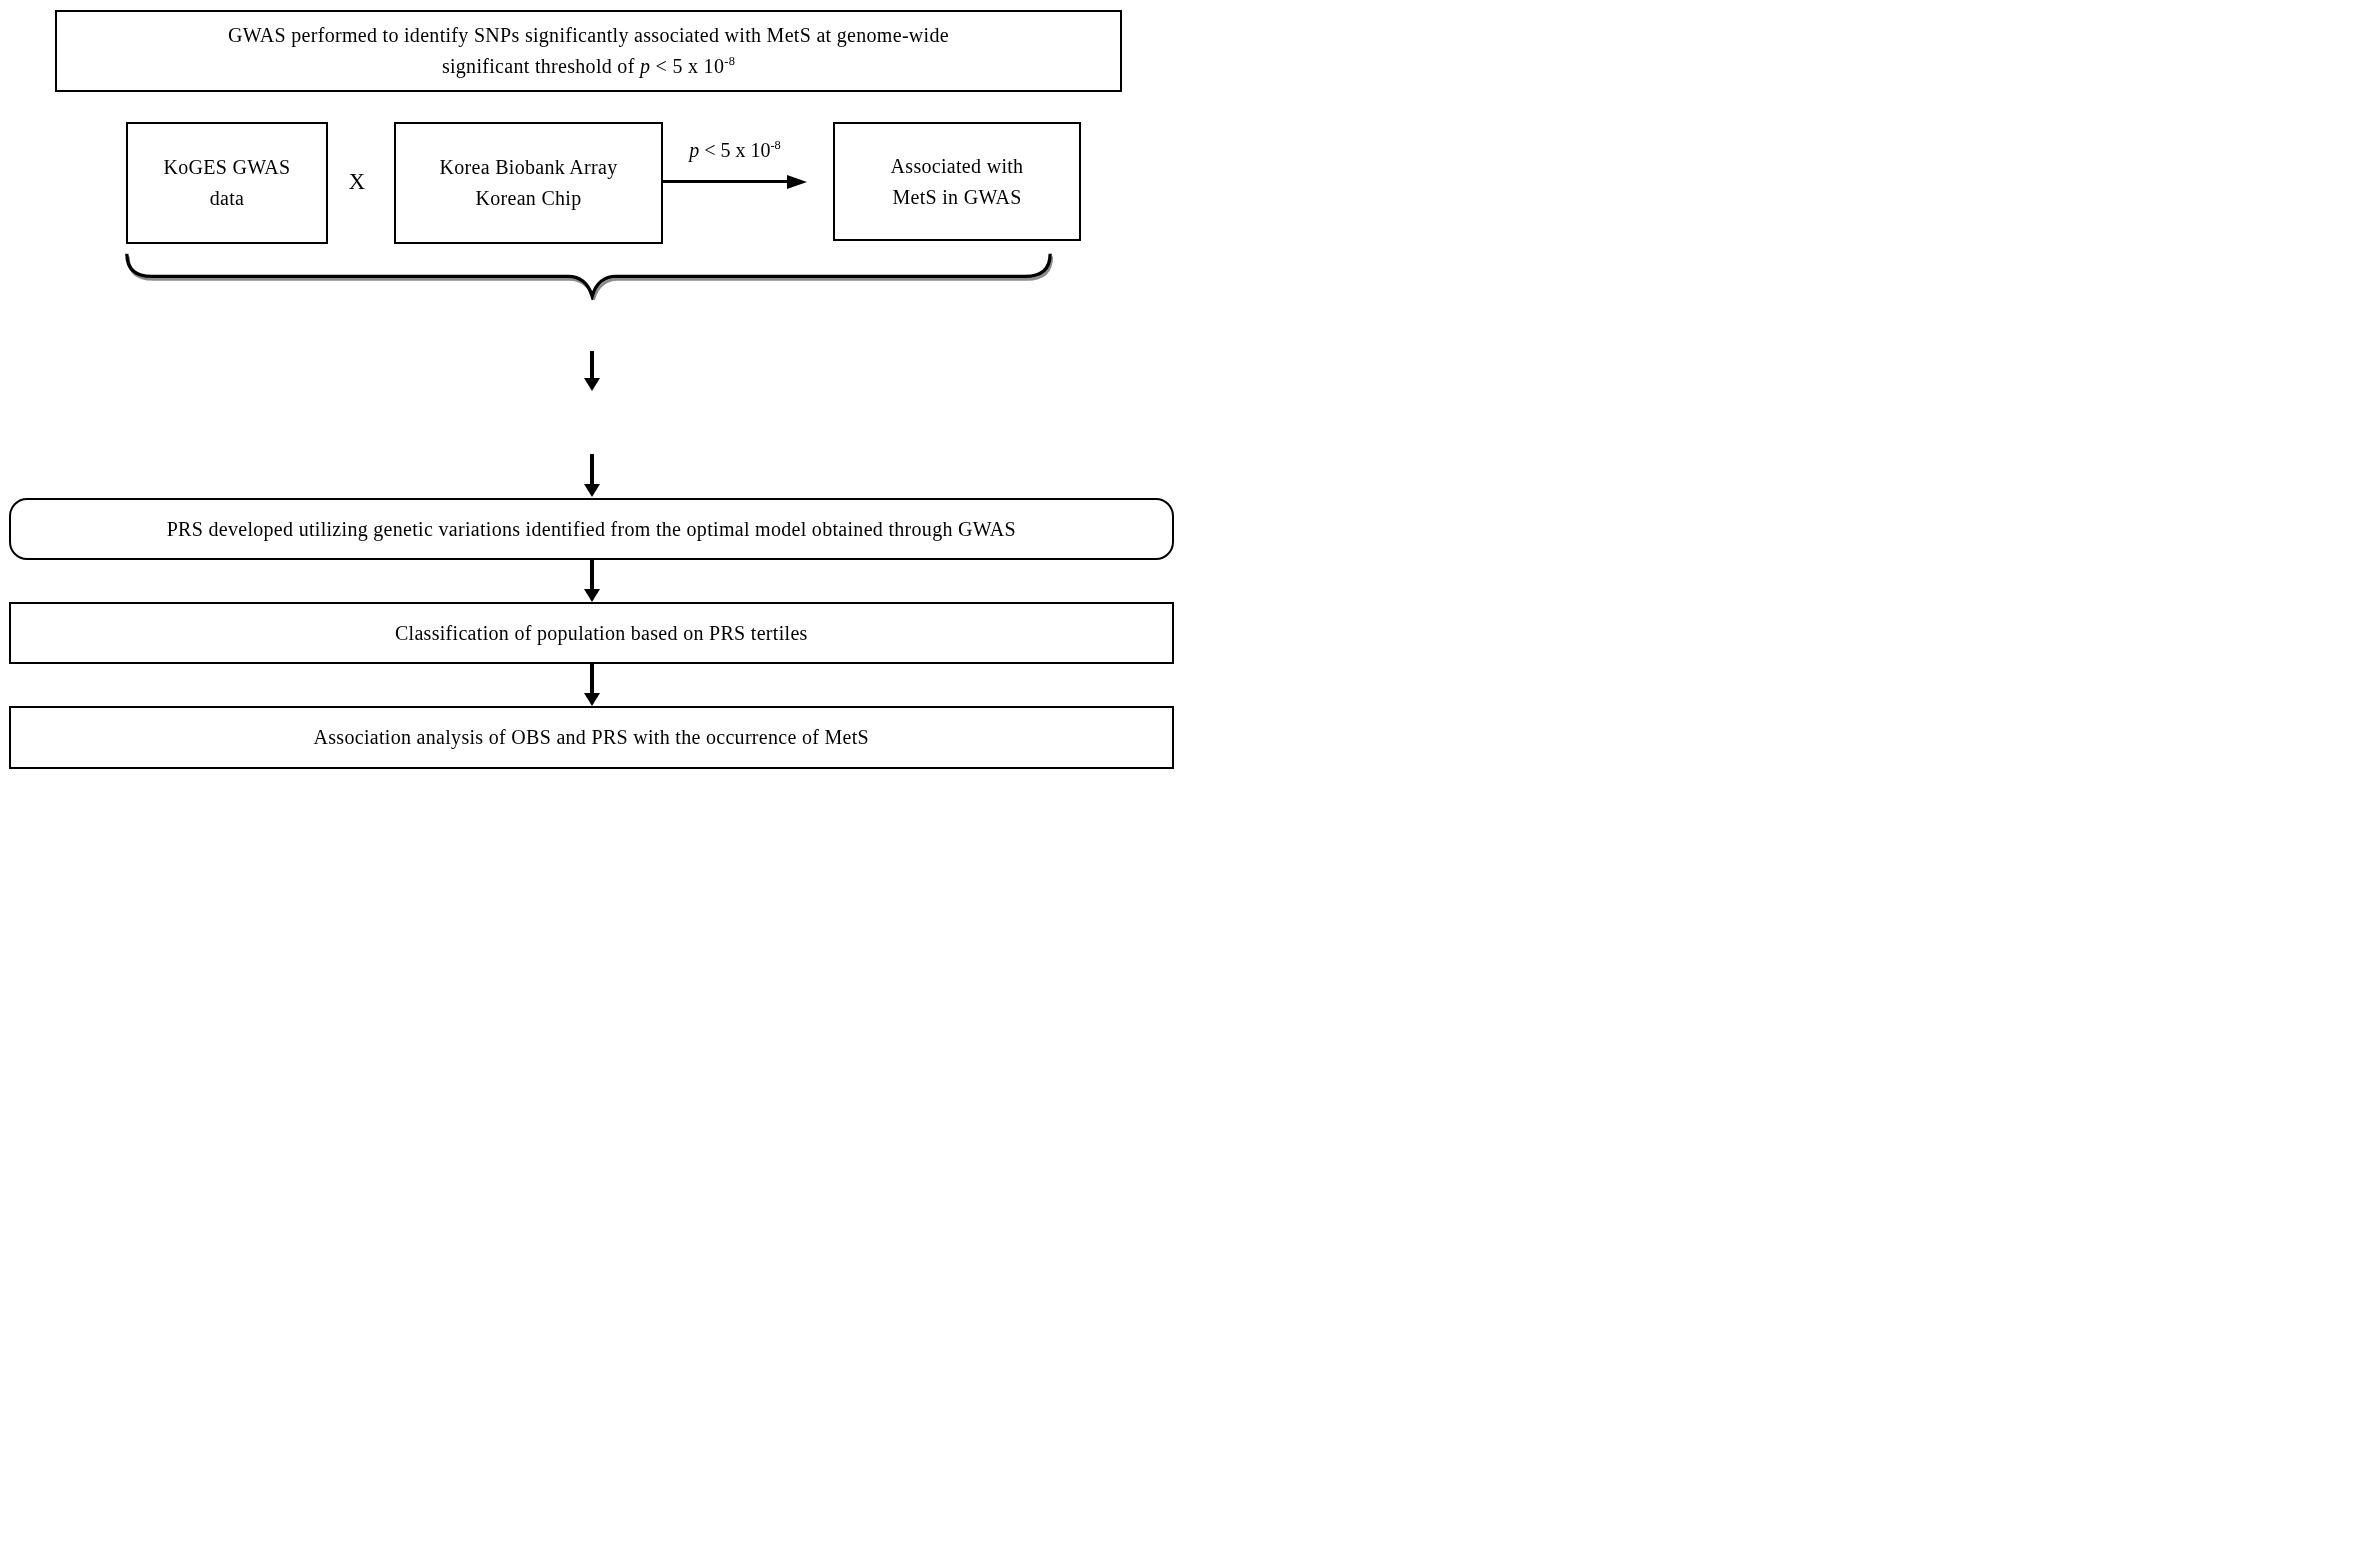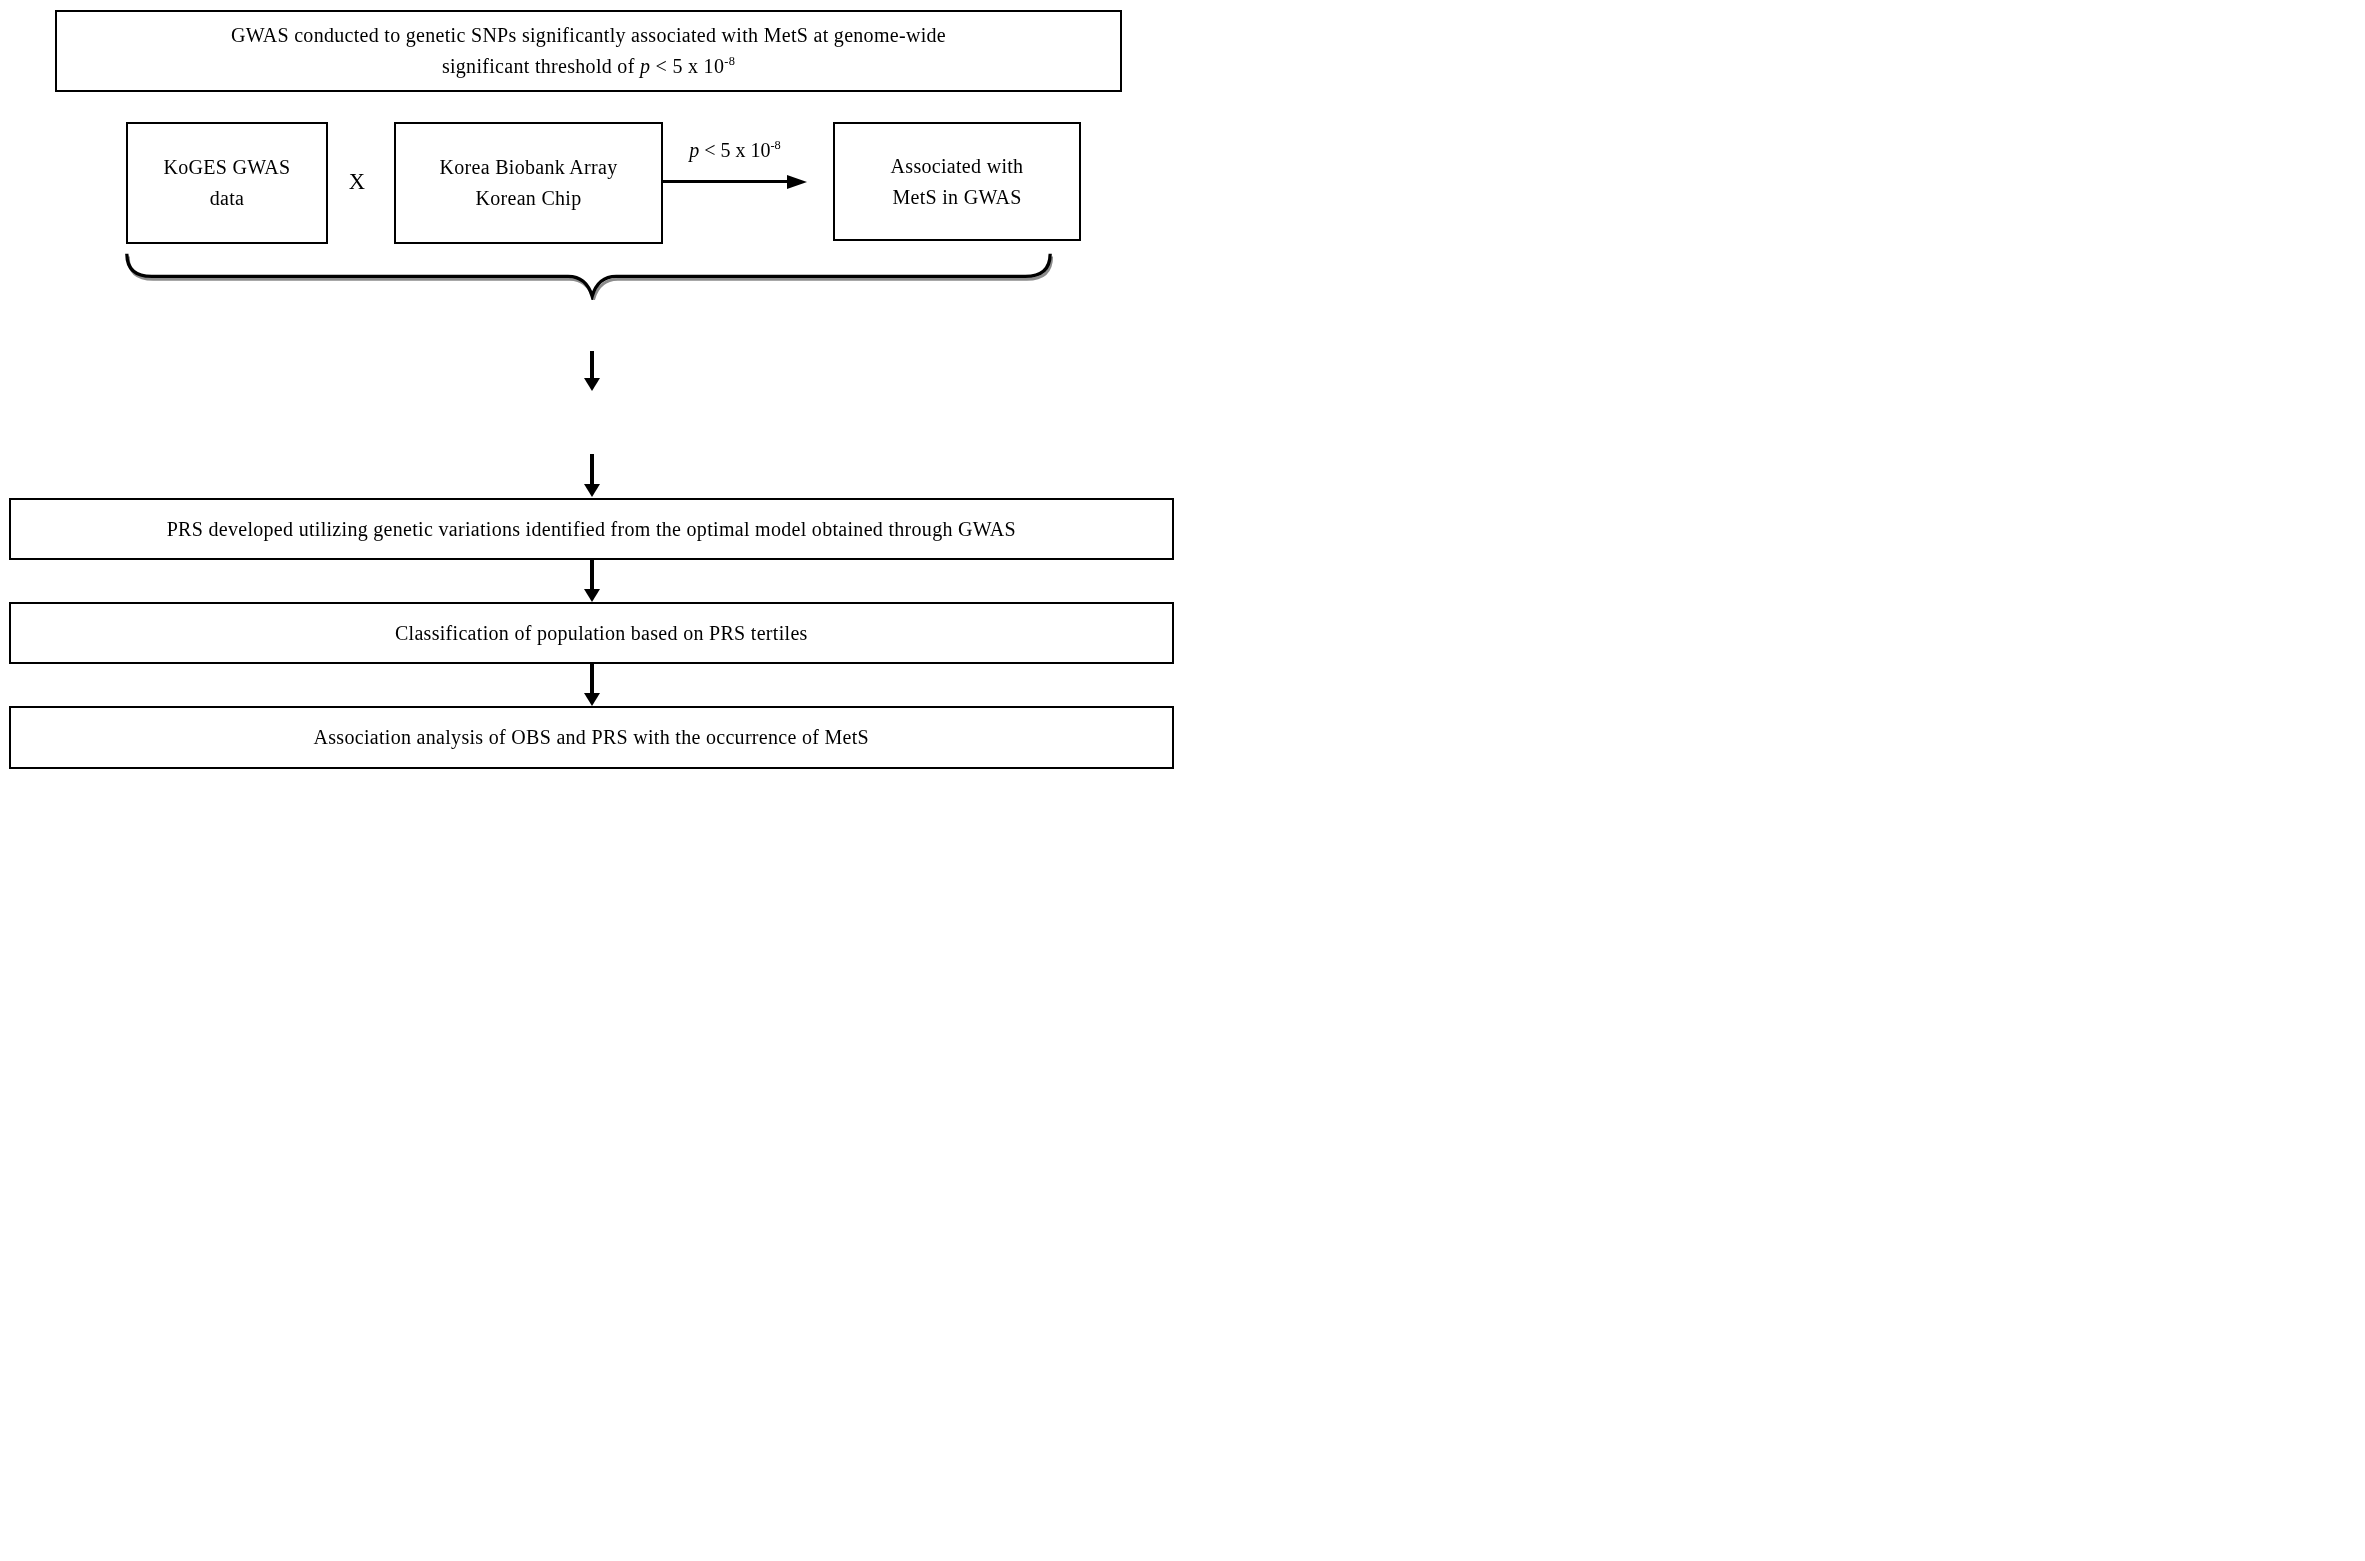--- a/index.html
+++ b/index.html
@@ -54,40 +54,40 @@
                   border-left: 20.5px solid #000000; }
   #h-arrow-label { position: absolute; left: 640px; top: 139px; width: 190px;
                    text-align: center; font-size: 20px; white-space: nowrap; }
   
   #brace { position: absolute; left: 121px; top: 247px; width: 935px; height: 53px; }
   
   #box-snps     { left: 389px; top: 303px; width: 404px;  height: 47px; }
   
   .wide { left: 8.8px; width: 1165px; }
   #box-clumping       { top: 392px; height: 63px; }
-  #box-prs            { top: 498px; height: 62px; }
+  #box-prs            { top: 498px; height: 62px; border-radius: 18px; }
   #box-classification { top: 602px; height: 62px; padding-left: 20px; }
   #box-association    { top: 706px; height: 63px; }
   
   .v-line { position: absolute; left: 590px; width: 3.7px; background: #000000; }
   .v-head { position: absolute; left: 584px; width: 0; height: 0;
             border-left: 8px solid transparent; border-right: 8px solid transparent;
             border-top: 13px solid #000000; }
   #a1-line { top: 351px; height: 28px; }  #a1-head { top: 378px; }
   #a2-line { top: 454px; height: 30px; }  #a2-head { top: 484px; }
   #a3-line { top: 560px; height: 29px; }  #a3-head { top: 589px; }
   #a4-line { top: 664px; height: 28.5px; }  #a4-head { top: 693px; }
 </style>
 </head>
 <body>
 
 <div id="figure">
 
   <div class="box" id="top-box">
-    <span class="ln">GWAS conducted to genetic SNPs significantly associated with MetS at genome-wide</span>
+    <span class="ln">GWAS performed to identify SNPs significantly associated with MetS at genome-wide</span>
     <span class="ln"><span>significant threshold of </span><span class="it">p</span><span> &lt; 5 x 10</span><span class="sup">-8</span></span>
   </div>
 
   <div class="box" id="box-koges">
     <span class="ln">KoGES GWAS</span>
     <span class="ln">data</span>
   </div>
 
   <div id="op-x">
     <span>X</span>

